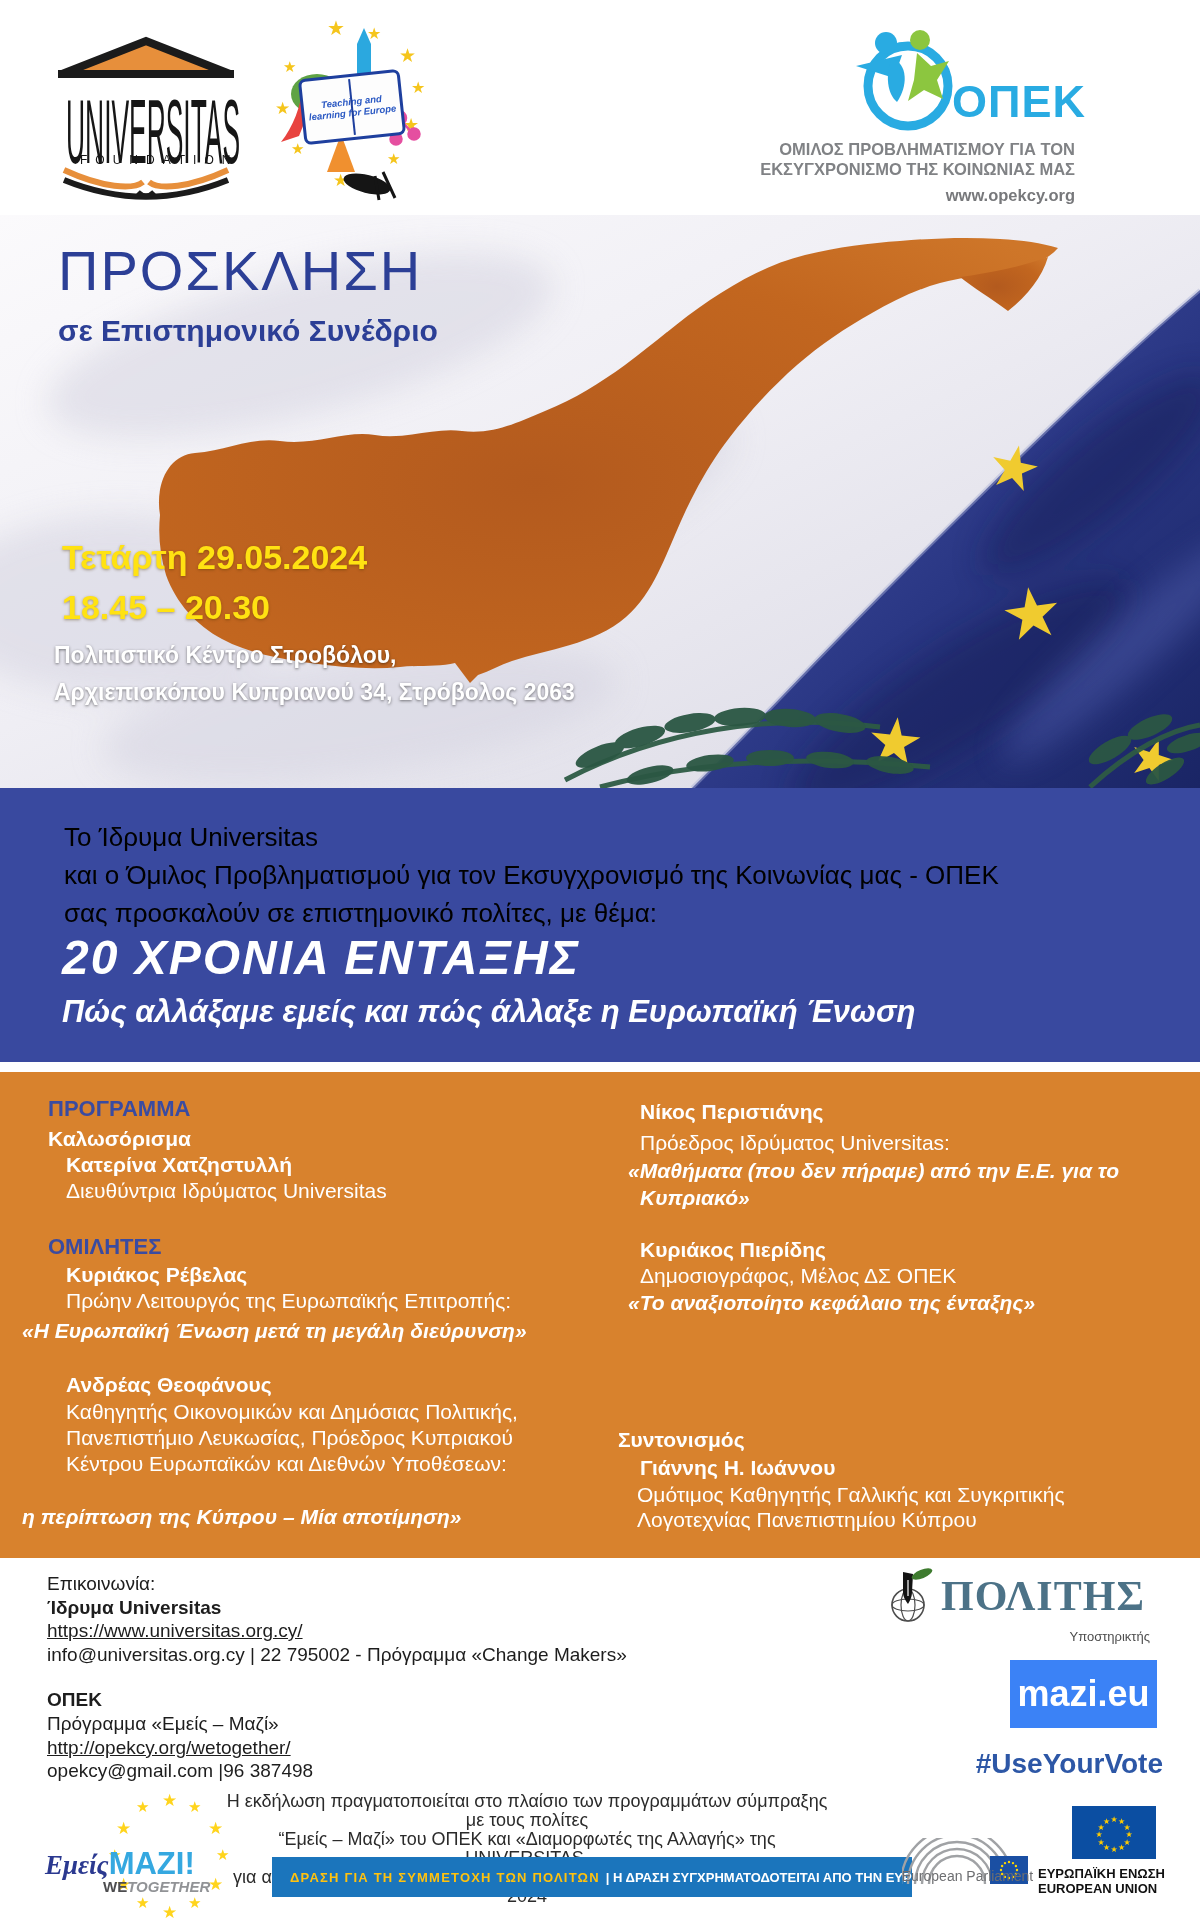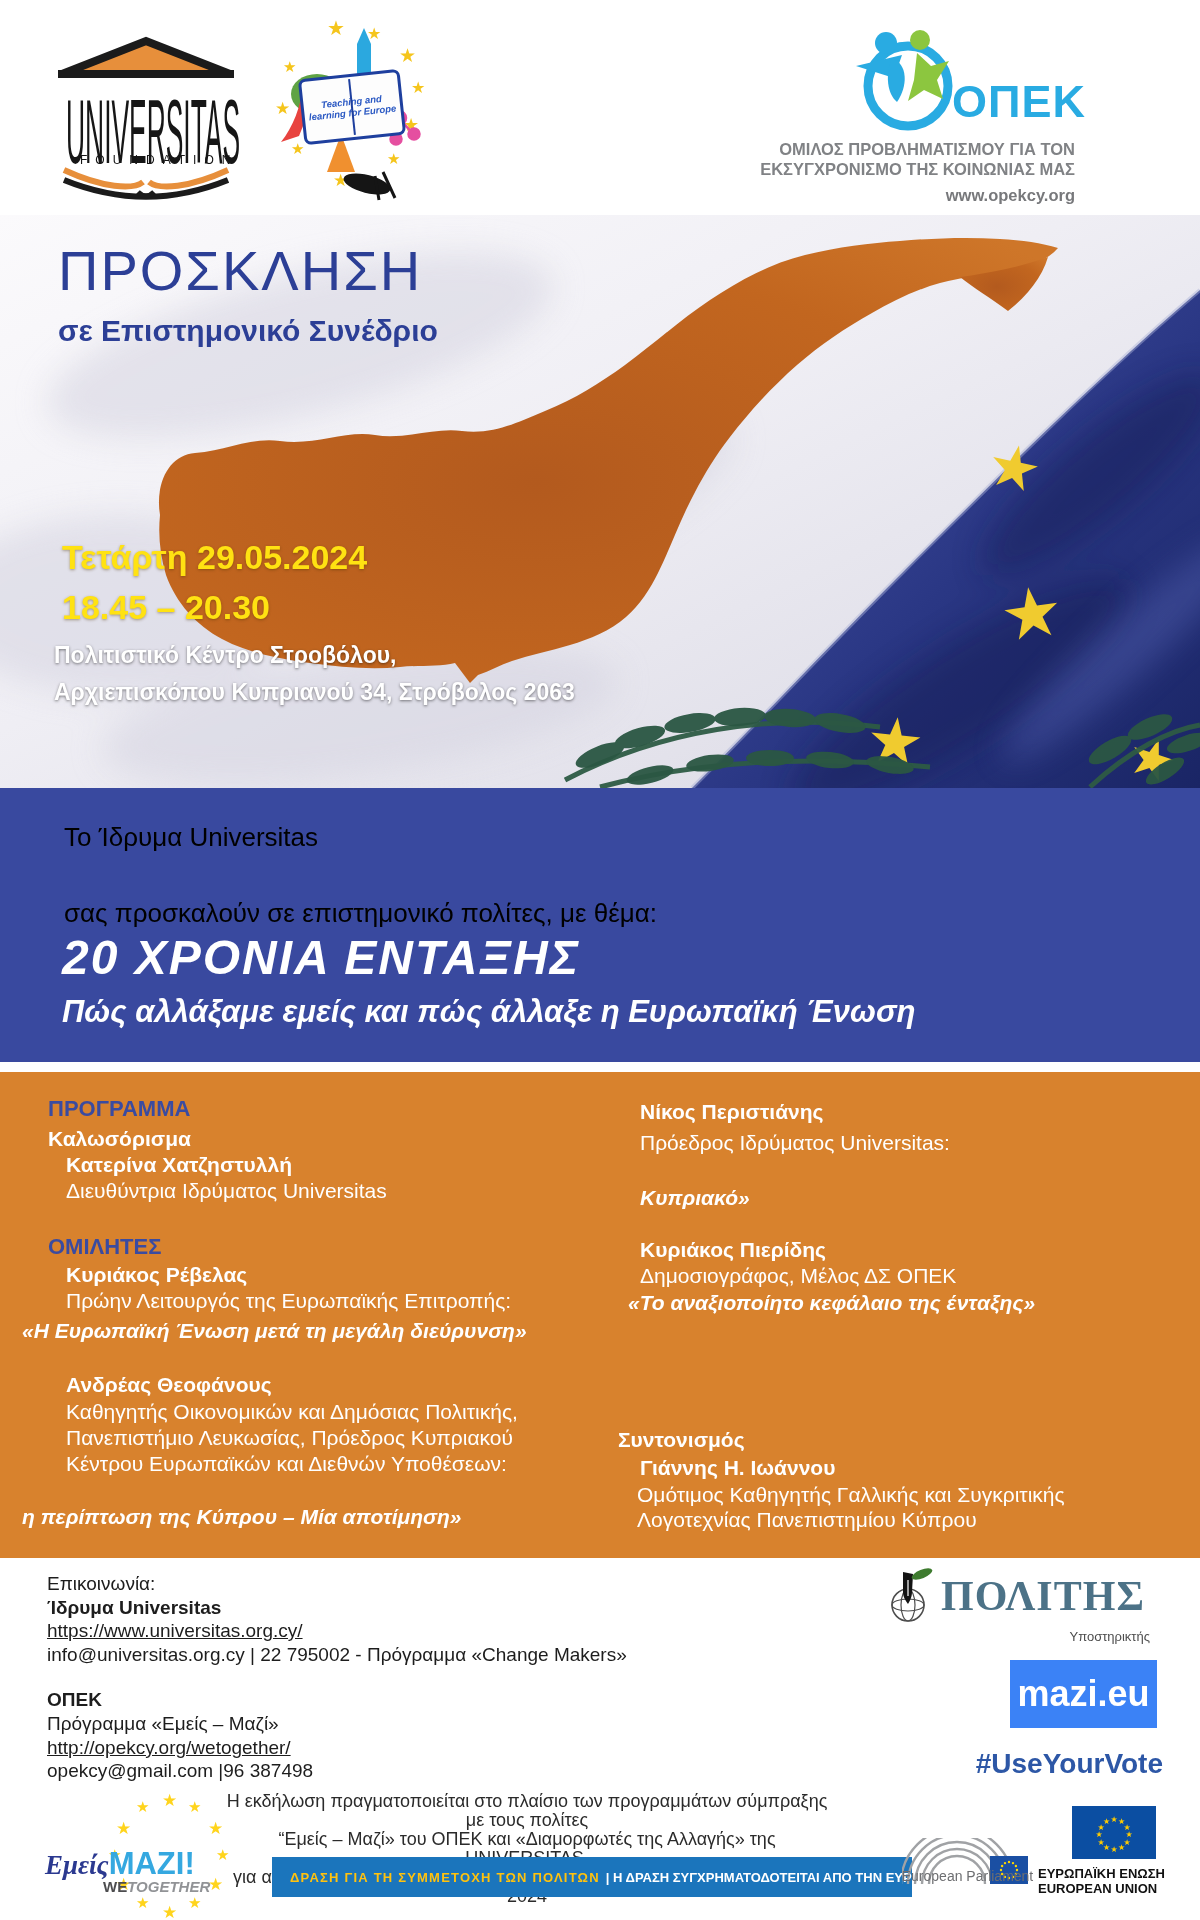--- a/index.html
+++ b/index.html
@@ -226,20 +226,21 @@
 
   <div id="hero-title" class="L">ΠΡΟΣΚΛΗΣΗ</div>
   <div id="hero-sub" class="L">σε Επιστημονικό Συνέδριο</div>
   <div class="hero-date L" style="top:538px;">Τετάρτη 29.05.2024</div>
   <div class="hero-date L" style="top:588px;">18.45 – 20.30</div>
   <div class="hero-venue L" style="top:642px;">Πολιτιστικό Κέντρο Στροβόλου,</div>
   <div class="hero-venue L" style="top:679px;">Αρχιεπισκόπου Κυπριανού 34, Στρόβολος 2063</div>
 
   <div id="intro"></div>
   <div class="intro-line L" style="top:822px;">Το Ίδρυμα Universitas</div>
+  <div class="intro-line L" style="top:860px;">και ο Όμιλος Προβληματισμού για τον Εκσυγχρονισμό της Κοινωνίας μας - ΟΠΕΚ</div>
   <div class="intro-line L" style="top:898px;">σας προσκαλούν σε επιστημονικό πολίτες, με θέμα:</div>
   <div id="intro-title" class="L">20 ΧΡΟΝΙΑ ΕΝΤΑΞΗΣ</div>
   <div id="intro-sub" class="L">Πώς αλλάξαμε εμείς και πώς άλλαξε η Ευρωπαϊκή Ένωση</div>
 
   <div id="program"></div>
 
   <div class="L og og-h" style="left:48px;top:1096px;">ΠΡΟΓΡΑΜΜΑ</div>
   <div class="L og og-b" style="left:48px;top:1127px;">Καλωσόρισμα</div>
   <div class="L og og-b" style="left:66px;top:1153px;">Κατερίνα Χατζηστυλλή</div>
   <div class="L og" style="left:66px;top:1179px;">Διευθύντρια Ιδρύματος Universitas</div>
@@ -248,20 +249,21 @@
   <div class="L og" style="left:66px;top:1289px;">Πρώην Λειτουργός της Ευρωπαϊκής Επιτροπής:</div>
   <div class="L og og-q" style="left:22px;top:1319px;">«Η Ευρωπαϊκή Ένωση μετά τη μεγάλη διεύρυνση»</div>
   <div class="L og og-b" style="left:66px;top:1373px;">Ανδρέας Θεοφάνους</div>
   <div class="L og" style="left:66px;top:1400px;">Καθηγητής Οικονομικών και Δημόσιας Πολιτικής,</div>
   <div class="L og" style="left:66px;top:1426px;">Πανεπιστήμιο Λευκωσίας, Πρόεδρος Κυπριακού</div>
   <div class="L og" style="left:66px;top:1452px;">Κέντρου Ευρωπαϊκών και Διεθνών Υποθέσεων:</div>
   <div class="L og og-q" style="left:22px;top:1505px;">η περίπτωση της Κύπρου – Μία αποτίμηση»</div>
 
   <div class="L og og-b" style="left:640px;top:1100px;">Νίκος Περιστιάνης</div>
   <div class="L og" style="left:640px;top:1131px;">Πρόεδρος Ιδρύματος Universitas:</div>
+  <div class="L og og-q" style="left:628px;top:1159px;">«Μαθήματα (που δεν πήραμε) από την Ε.Ε. για το</div>
   <div class="L og og-q" style="left:640px;top:1186px;">Κυπριακό»</div>
   <div class="L og og-b" style="left:640px;top:1238px;">Κυριάκος Πιερίδης</div>
   <div class="L og" style="left:640px;top:1264px;">Δημοσιογράφος, Μέλος ΔΣ ΟΠΕΚ</div>
   <div class="L og og-q" style="left:628px;top:1291px;">«Το αναξιοποίητο κεφάλαιο της ένταξης»</div>
   <div class="L og og-b" style="left:618px;top:1428px;">Συντονισμός</div>
   <div class="L og og-b" style="left:640px;top:1456px;">Γιάννης Η. Ιωάννου</div>
   <div class="L og" style="left:637px;top:1483px;">Ομότιμος Καθηγητής Γαλλικής και Συγκριτικής</div>
   <div class="L og" style="left:637px;top:1508px;">Λογοτεχνίας Πανεπιστημίου Κύπρου</div>
 
   <div class="L ft" style="left:47px;top:1573px;">Επικοινωνία:</div>

